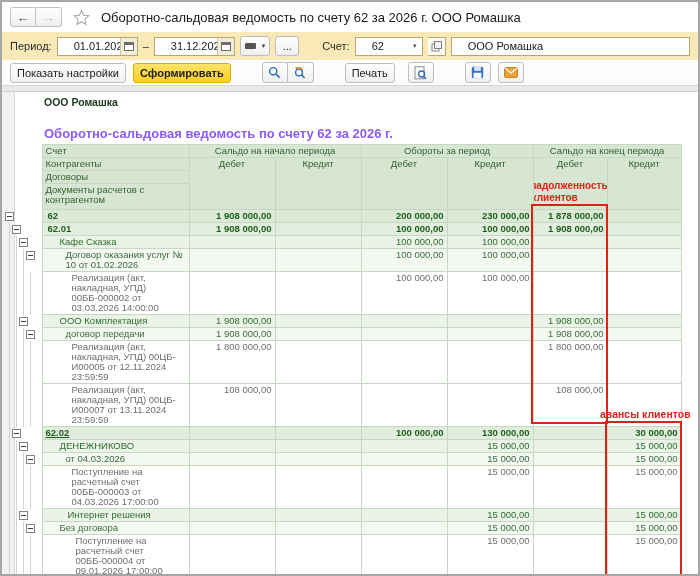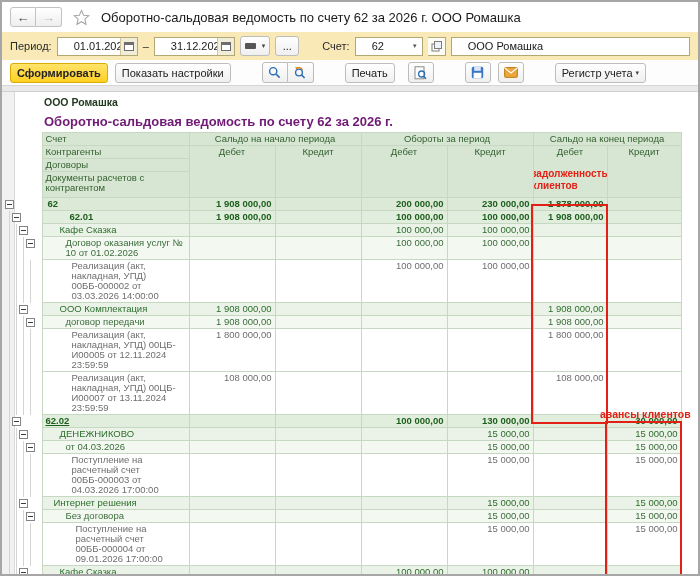--- a/index.html
+++ b/index.html
@@ -50,21 +50,21 @@
   .igroup .iconbtn:last-child  { border-radius:0 3px 3px 0; border-left:none; }
   .gap1 { margin-left:24px; } .gap2 { margin-left:6px; }
 
   
   .report { position:relative; width:100%; height:491px; background:#fff; overflow:hidden; }
   .topstrip { height:6px; background:#e9e9e9; border-bottom:1px solid #cfcfcf; }
   .leftstrip { position:absolute; left:0; top:6px; bottom:0; width:13px; background:#f1f1f1;
                border-right:1px solid #dadada; }
   .rhead { margin:4px 0 3px 42px; }
   .rorg   { font-size:10.5px; font-weight:bold; color:#20391f; }
-  .rtitle { font-size:13px;  font-weight:bold; color:#701a75; margin-top:6px; }
+  .rtitle { font-size:13px;  font-weight:bold; color:#8b5cf6; margin-top:18px; }
   .rsub   { font-size:8.5px; color:#8a8a8a; margin-top:2px; }
 
   table.osv { border-collapse:collapse; table-layout:fixed; width:679px; margin-top:2px; }
   table.osv col.c-tree { width:40px; } table.osv col.c-lbl { width:147px; }
   table.osv col.c-n1 { width:86px; } table.osv col.c-n2 { width:86px; }
   table.osv col.c-n3 { width:86px; } table.osv col.c-n4 { width:86px; }
   table.osv col.c-n5 { width:74px; } table.osv col.c-n6 { width:74px; }
   table.osv th, table.osv td { border:1px solid #c6d7c2; font-size:9.5px; line-height:10px;
        vertical-align:top; overflow:hidden; padding:1px 3px; }
   table.osv td.tree, table.osv th.tree { border:none; background:transparent; position:relative; padding:0; }
@@ -142,22 +142,22 @@
         <rect x="1" y="3" width="7" height="7" fill="#fff" stroke="#7d7d7d"></rect>
         <rect x="3.5" y="0.5" width="7" height="7" fill="#eef3f9" stroke="#7d7d7d"></rect>
       </svg>
     </div>
     <div class="field orgfield">
       <span class="val">ООО Ромашка</span>
     </div>
   </div>
 
   <div class="toolbar">
+    <div class="btn">Показать настройки</div>
     <div class="btn primary">Сформировать</div>
-    <div class="btn">Показать настройки</div>
     <div class="igroup gap1">
       <div class="btn iconbtn">
         <svg width="13" height="13" viewBox="0 0 13 13">
           <circle cx="5.2" cy="5.2" r="3.6" fill="none" stroke="#2b6cb5" stroke-width="1.4"></circle>
           <line x1="8" y1="8" x2="11.6" y2="11.6" stroke="#2b6cb5" stroke-width="1.6"></line>
         </svg>
       </div>
       <div class="btn iconbtn">
         <svg width="14" height="13" viewBox="0 0 14 13">
           <circle cx="6" cy="6.5" r="3.4" fill="none" stroke="#2b6cb5" stroke-width="1.4"></circle>
@@ -180,24 +180,20 @@
         <rect x="0.8" y="0.8" width="11.4" height="11.4" rx="1.5" fill="#3a76c4"></rect>
         <rect x="3.2" y="0.8" width="6.6" height="4" fill="#dce8f7"></rect>
         <rect x="2.6" y="6.8" width="7.8" height="5.4" fill="#fff"></rect>
       </svg>
     </div>
     <div class="btn iconbtn">
       <svg width="14" height="11" viewBox="0 0 14 11">
         <rect x="0.6" y="0.6" width="12.8" height="9.8" rx="1" fill="#eaa53b" stroke="#c07f16"></rect>
         <path d="M0.8 1 L7 6 L13.2 1" fill="none" stroke="#fff" stroke-width="1.1"></path>
       </svg>
-    </div>
-    <div class="btn gap1">
-      <span>Регистр учета</span>
-      <span class="caret">▾</span>
     </div>
   </div>
 
   <div class="report" id="report-area">
     <div class="topstrip"></div>
     <div class="leftstrip"></div>
 
     <div class="rhead">
       <div class="rorg">ООО Ромашка</div>
       <div class="rtitle">Оборотно-сальдовая ведомость по счету 62 за 2026 г.</div>
@@ -252,21 +248,21 @@
             <td class="num">200 000,00</td>
             <td class="num">230 000,00</td>
             <td class="num">1 878 000,00</td>
             <td class="num"></td>
           </tr>
           <tr class="st-acc2 h1">
             <td class="tree">
               <i class="guide" style="left: 7px;"></i>
               <b class="expander" style="left: 10px;"></b>
             </td>
-            <td class="lbl" style="padding-left: 27px;">62.01</td>
+            <td class="lbl" style="padding-left: 5px;">62.01</td>
             <td class="num">1 908 000,00</td>
             <td class="num"></td>
             <td class="num">100 000,00</td>
             <td class="num">100 000,00</td>
             <td class="num">1 908 000,00</td>
             <td class="num"></td>
           </tr>
           <tr class="st-cpty h1">
             <td class="tree">
               <i class="guide" style="left: 7px;"></i>
@@ -426,36 +422,36 @@
             <td class="num">15 000,00</td>
             <td class="num"></td>
             <td class="num">15 000,00</td>
           </tr>
           <tr class="st-cpty h1">
             <td class="tree">
               <i class="guide" style="left: 7px;"></i>
               <i class="guide" style="left: 14px;"></i>
               <b class="expander" style="left: 17px;"></b>
             </td>
-            <td class="lbl" style="padding-left: 11px;">Интернет решения</td>
+            <td class="lbl" style="padding-left: 25px;">Интернет решения</td>
             <td class="num"></td>
             <td class="num"></td>
             <td class="num"></td>
             <td class="num">15 000,00</td>
             <td class="num"></td>
             <td class="num">15 000,00</td>
           </tr>
           <tr class="st-ctr h1">
             <td class="tree">
               <i class="guide" style="left: 7px;"></i>
               <i class="guide" style="left: 14px;"></i>
               <i class="guide" style="left: 21px;"></i>
               <b class="expander" style="left: 24px;"></b>
             </td>
-            <td class="lbl" style="padding-left: 23px; margin-top: 9px;">Без договора</td>
+            <td class="lbl" style="padding-left: 17px; margin-top: 9px;">Без договора</td>
             <td class="num"></td>
             <td class="num"></td>
             <td class="num"></td>
             <td class="num">15 000,00</td>
             <td class="num"></td>
             <td class="num">15 000,00</td>
           </tr>
           <tr class="st-doc h3">
             <td class="tree">
               <i class="guide" style="left: 7px;"></i>

